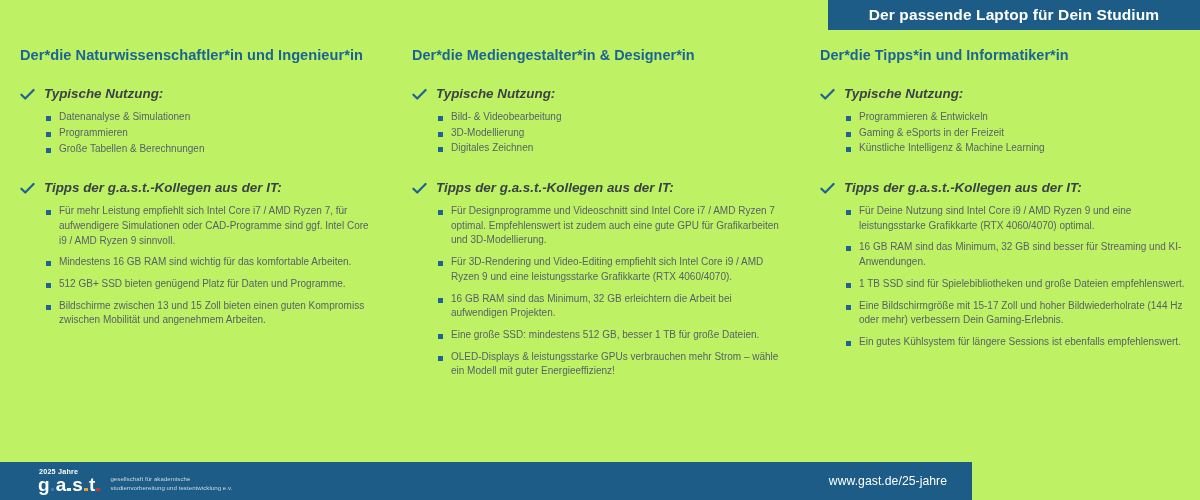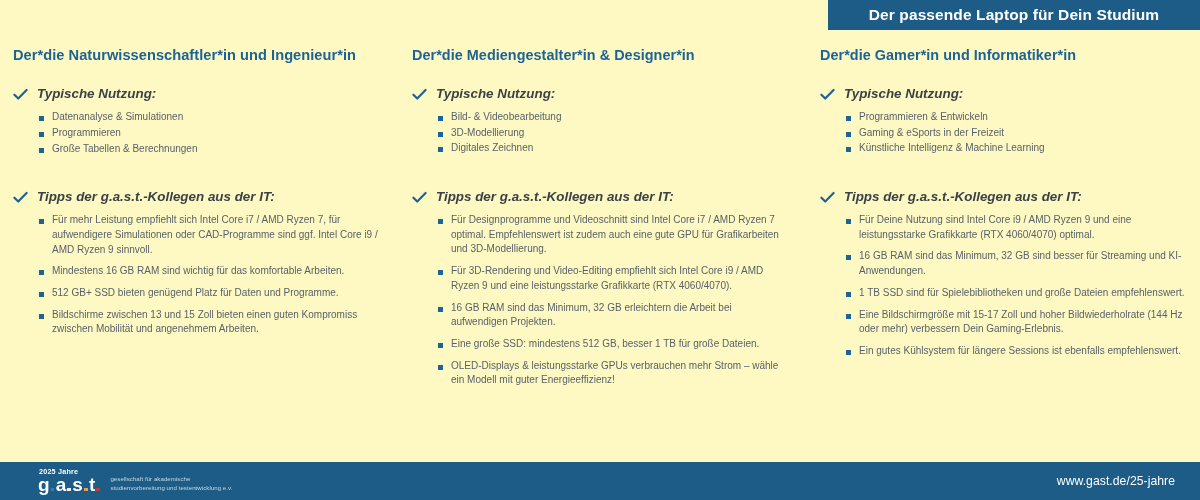--- a/index.html
+++ b/index.html
@@ -3,53 +3,53 @@
 <meta charset="utf-8">
 <title>Der passende Laptop für Dein Studium</title>
 <style>
   * { margin:0; padding:0; box-sizing:border-box; }
   html, body {
     width:1200px; height:500px;
     background:#ffffff;
     font-family:"Liberation Sans", sans-serif;
     overflow:hidden;
   }
-  .page { position:relative; width:1200px; height:500px; background:#fef9c3; }
+  .page { position:relative; width:1200px; height:500px; background:#bef264; }
 
   
   .top-banner{
     position:absolute; top:0; left:828px; width:372px; height:30px;
     background:#1c5c86;
     display:flex; align-items:center; justify-content:center;
   }
   .top-banner .txt{
     color:#ffffff; font-size:15.5px; font-weight:bold; letter-spacing:.1px;
     white-space:nowrap;
   }
 
   
   .columns{
     position:absolute; top:46px; left:0; width:1200px; height:412px;
     display:flex; align-items:flex-start;
   }
   .col{ position:relative; height:100%; }
-  .col-1{ width:400px; padding:0 22px 0 13px; }
+  .col-1{ width:400px; padding:0 22px 0 20px; }
   .col-2{ width:410px; padding:0 22px 0 12px; }
   .col-3{ width:390px; padding:0 6px 0 10px; }
 
   .col-title{
     color:#1c6396; font-size:14.6px; font-weight:bold;
     line-height:1.25; margin-bottom:21px; letter-spacing:.05px;
     white-space:nowrap;
   }
   .col-2 .col-title, .col-3 .col-title{ font-size:14.4px; }
 
   
   .section{ margin-bottom:0; }
-  .section + .section{ margin-top:32px; }
+  .section + .section{ margin-top:23px; }
   .sec-head{
     display:flex; align-items:flex-end; gap:9px;
     margin-bottom:8px;
     font-style:italic;
   }
   .check{
     flex:0 0 auto; width:15px; height:15px; margin-top:2px;
     display:block;
   }
   .sec-head .label{
@@ -64,21 +64,21 @@
   }
   ul.blist.tight li{ margin-bottom:1px; }
   ul.blist.loose li{ margin-bottom:7px; }
   ul.blist li::before{
     content:""; position:absolute; left:0; top:6px;
     width:5px; height:5px; background:#1c6396;
   }
 
   
   .footer{
-    position:absolute; left:0; bottom:0; width:1200px; height:38px;
+    position:absolute; left:0; bottom:0; width:972px; height:38px;
     background:#1c5c86;
     display:flex; align-items:center; justify-content:space-between;
   }
   .footer .logo-wrap{
     display:flex; align-items:flex-end; gap:9px; padding-left:38px;
   }
   .logo-main{ display:block; line-height:1; }
   .logo-anniv{
     color:#ffffff; font-size:7.2px; font-weight:bold; letter-spacing:.2px;
     margin-bottom:1px; padding-left:1px;
@@ -174,21 +174,21 @@
           <li>Für Designprogramme und Videoschnitt sind Intel Core i7 / AMD Ryzen 7 optimal. Empfehlenswert ist zudem auch eine gute GPU für Grafikarbeiten und 3D-Modellierung.</li>
           <li>Für 3D-Rendering und Video-Editing empfiehlt sich Intel Core i9 / AMD Ryzen 9 und eine leistungsstarke Grafikkarte (RTX 4060/4070).</li>
           <li>16 GB RAM sind das Minimum, 32 GB erleichtern die Arbeit bei aufwendigen Projekten.</li>
           <li>Eine große SSD: mindestens 512 GB, besser 1 TB für große Dateien.</li>
           <li>OLED-Displays &amp; leistungsstarke GPUs verbrauchen mehr Strom – wähle ein Modell mit guter Energieeffizienz!</li>
         </ul>
       </div>
     </div>
 
     <div class="col col-3">
-      <div class="col-title">Der*die Gamer*in und Informatiker*in</div>
+      <div class="col-title">Der*die Tipps*in und Informatiker*in</div>
 
       <div class="section">
         <div class="sec-head">
           <svg class="check" viewBox="0 0 16 16">
             <path d="M1.5 8.2 L5.6 12.3 L14.5 3.2" fill="none" stroke="#1c6396" stroke-width="2.3" stroke-linecap="round" stroke-linejoin="round"></path>
           </svg>
           <span class="label">Typische Nutzung:</span>
         </div>
         <ul class="blist tight">
           <li>Programmieren &amp; Entwickeln</li>

